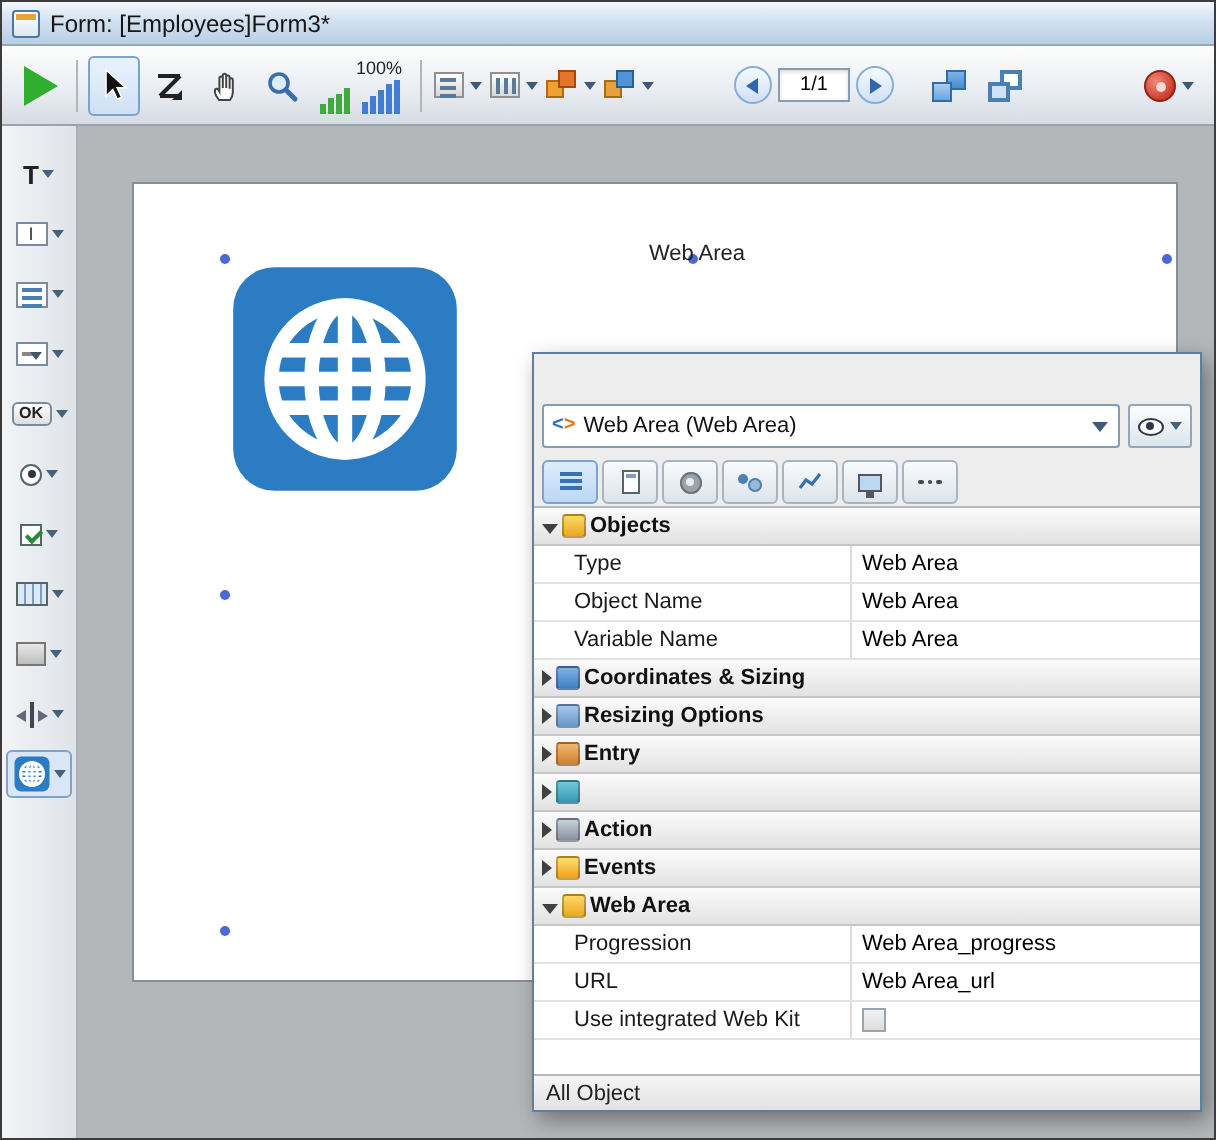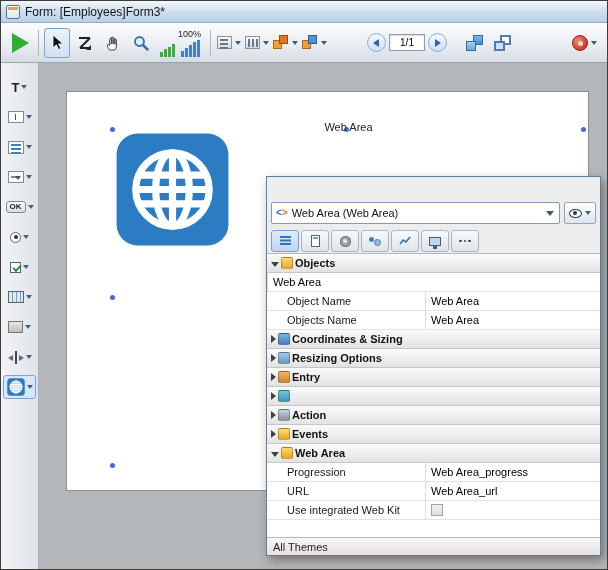--- a/index.html
+++ b/index.html
@@ -404,28 +404,29 @@
           </span>
         </div>
     </div>
     <div class="pl-grid">
       <div class="prow section">
         <span class="tri down"></span>
         <span class="sicon objects"></span>
         <span>Objects</span>
       </div>
       <div class="prow prop">
+        <span class="plabel">Type</span>
         <span class="pvalue">Web Area</span>
       </div>
       <div class="prow prop">
         <span class="plabel">Object Name</span>
         <span class="pvalue">Web Area</span>
       </div>
       <div class="prow prop">
-        <span class="plabel">Objects Name</span>
+        <span class="plabel">Variable Name</span>
         <span class="pvalue">Web Area</span>
       </div>
       <div class="prow section">
         <span class="tri right"></span>
         <span class="sicon coords"></span>
         <span>Coordinates &amp; Sizing</span>
       </div>
       <div class="prow section">
         <span class="tri right"></span>
         <span class="sicon resize"></span>
@@ -464,17 +465,17 @@
         <span class="pvalue">Web Area_url</span>
       </div>
       <div class="prow prop">
         <span class="plabel">Use integrated Web Kit</span>
         <span class="pvalue">
           <span class="pl-check"></span>
         </span>
       </div>
     </div>
     <div class="pl-footer">
-      <span>All Themes</span>
+      <span>All Object</span>
     </div>
   </div>
 
 </div>
 
 </body></html>

